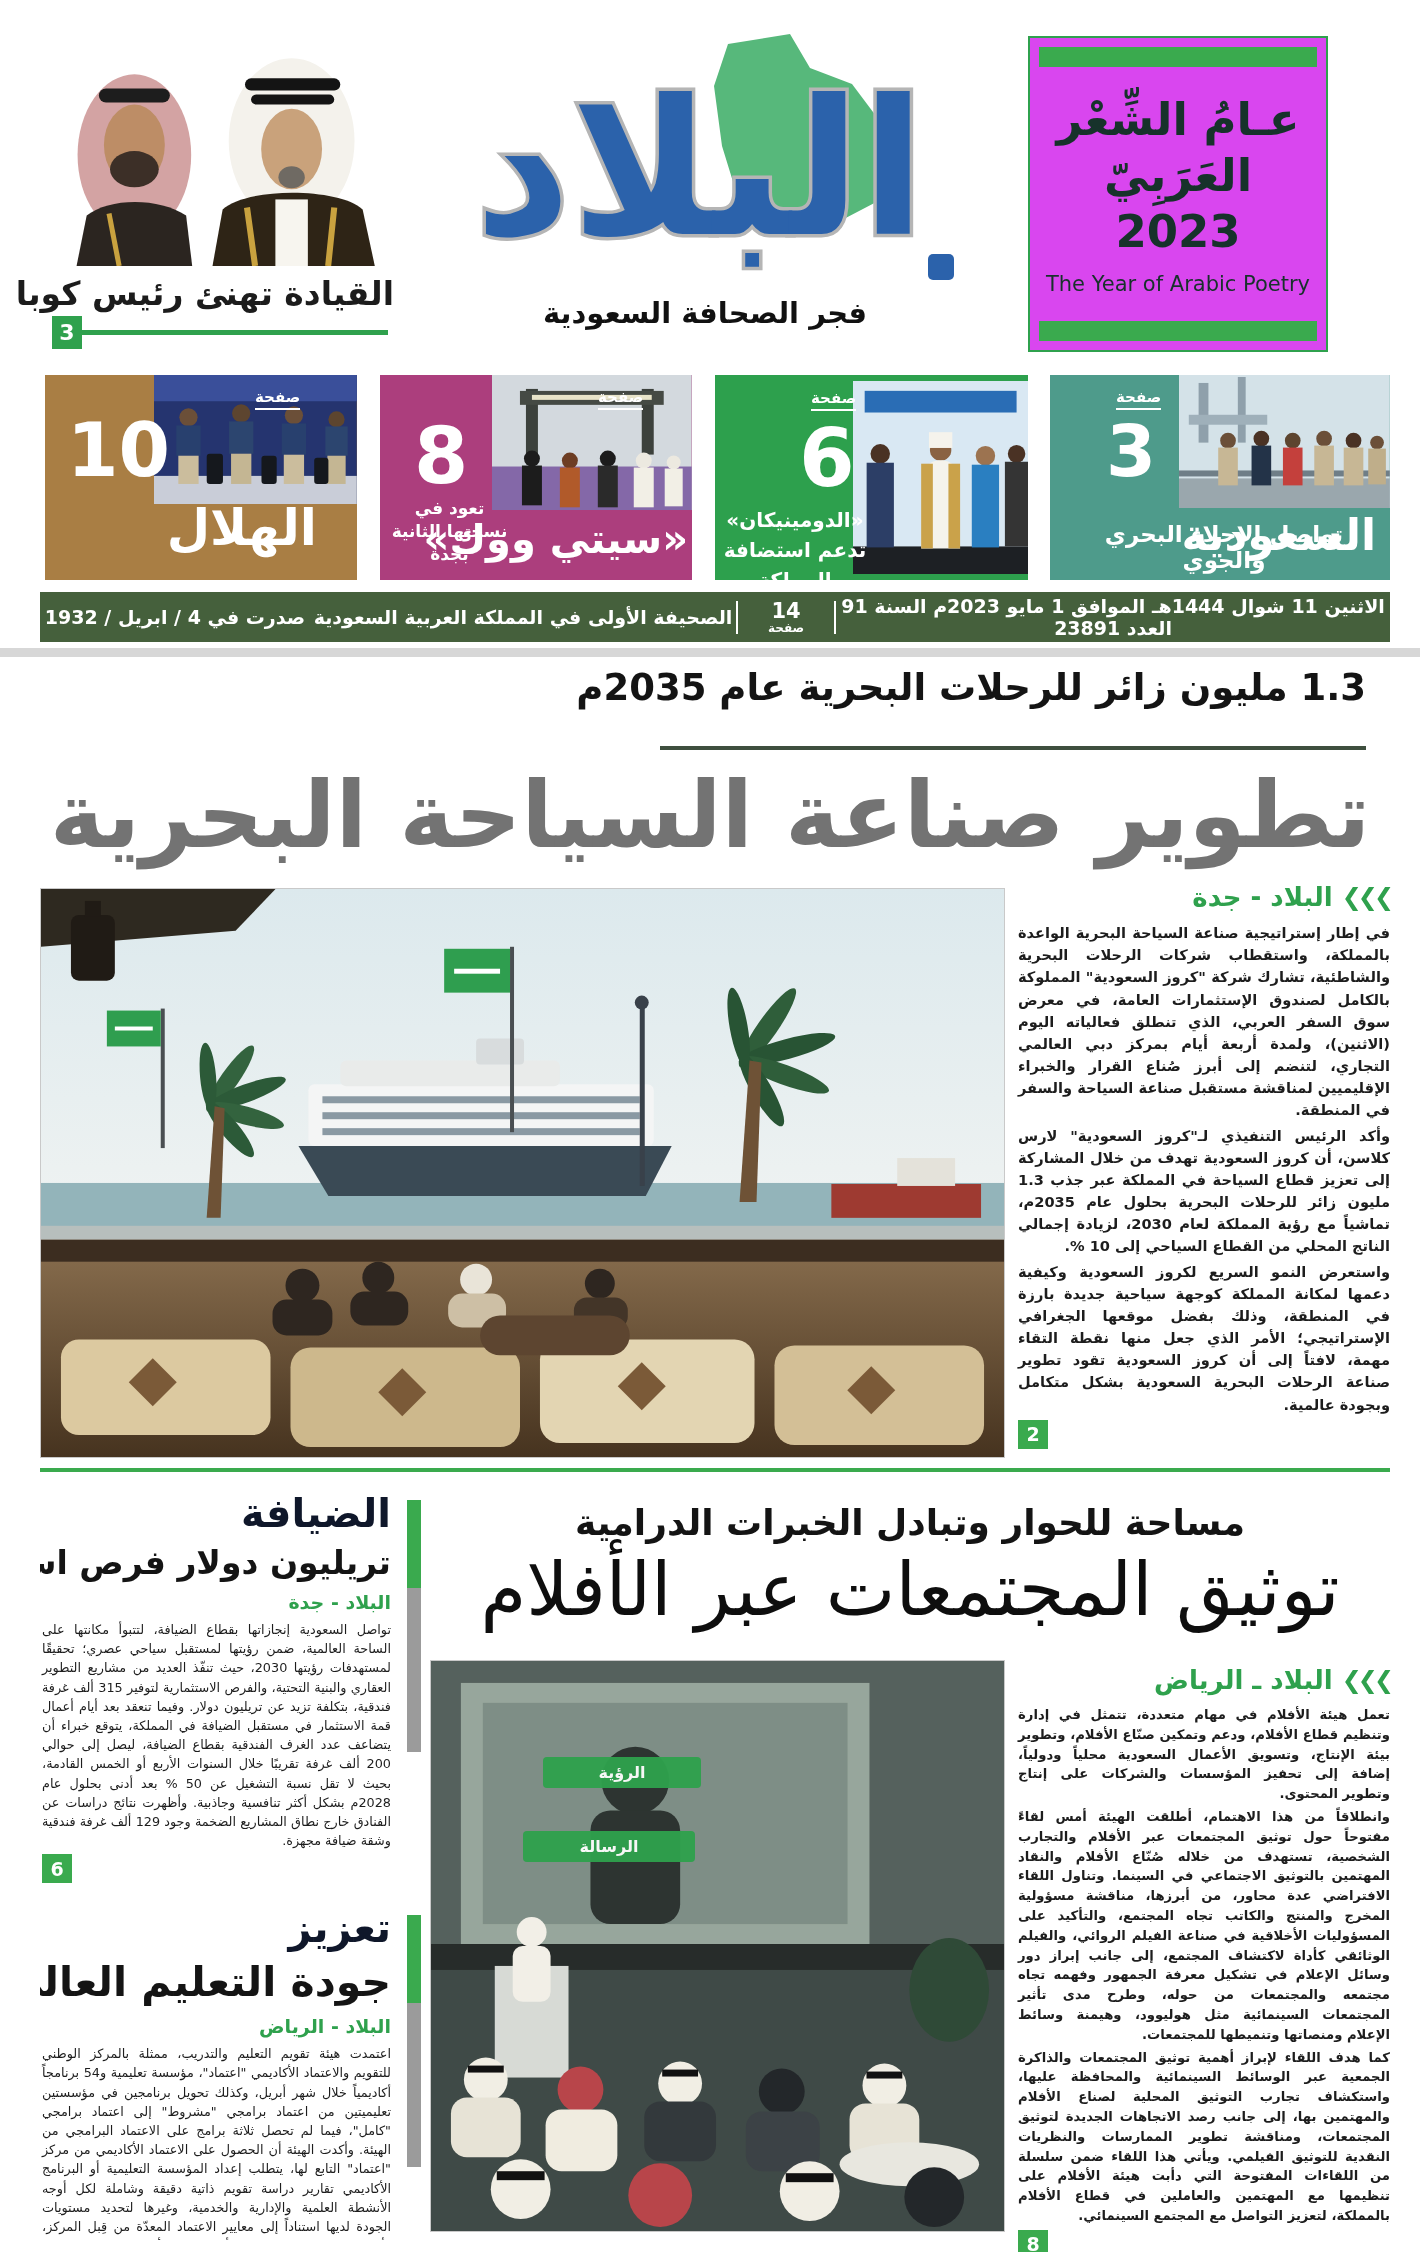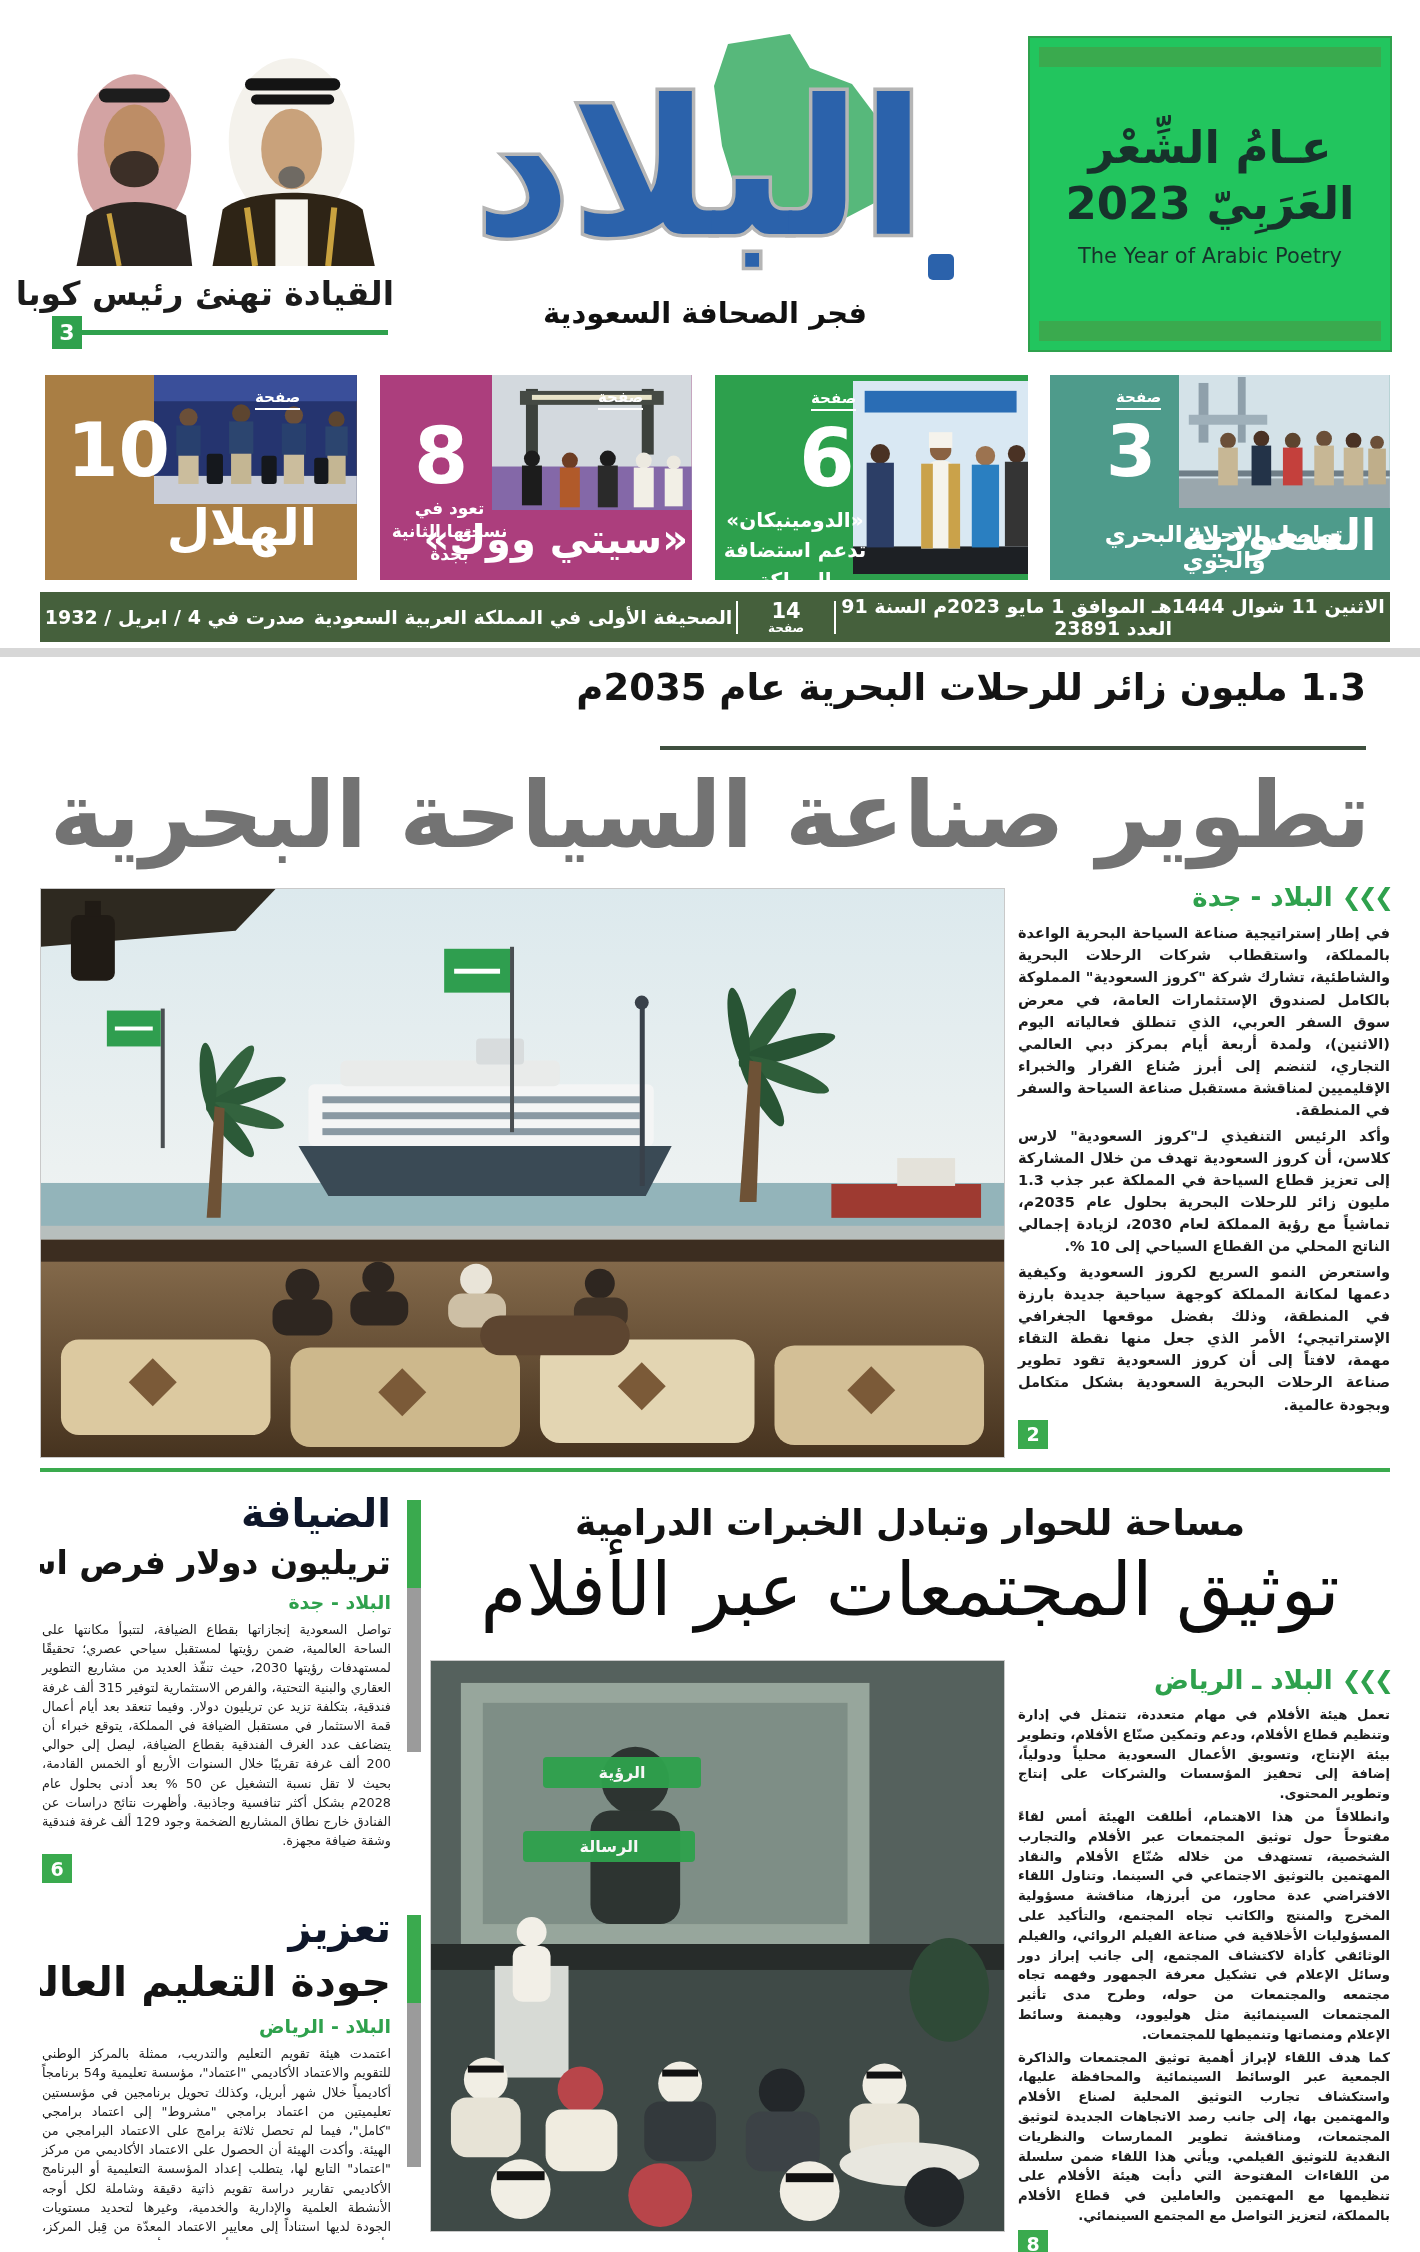--- a/index.html
+++ b/index.html
@@ -12,21 +12,21 @@
   
   .leaders{left:38px;top:36px;width:350px;height:230px}
   .lead-head{left:22px;top:274px;width:372px;text-align:center;font-size:33px;font-weight:bold;color:#1c1c1c;white-space:nowrap}
   .l-badge{left:52px;top:316px;width:30px;height:33px;background:#2fa14d;color:#fff;font-size:22px;font-weight:bold;
            display:flex;align-items:center;justify-content:center}
   .l-rule{left:80px;top:330px;width:308px;height:5px;background:#2fa14d}
 
   .logo-wrap{left:428px;top:26px;width:545px;height:266px}
   .tagline{left:470px;top:296px;width:470px;text-align:center;font-size:29px;font-weight:bold;color:#111;letter-spacing:.5px}
 
-  .poetry{left:1028px;top:36px;width:364px;height:316px;border:2px solid #2fa14d;background:#22c55e;padding:9px;
+  .poetry{left:1028px;top:36px;width:300px;height:316px;border:2px solid #2fa14d;background:#d946ef;padding:9px;
           display:flex;flex-direction:column}
   .p-bar{height:20px;background:#3aaa4e}
   .p-mid{flex:1;display:flex;flex-direction:column;align-items:center;justify-content:center;text-align:center;color:#17322b}
   .p-l1,.p-l2{font-size:45px;font-weight:bold;line-height:1.25}
   .p-l3{font-size:21px;font-weight:normal;margin-top:12px;direction:ltr}
 
   
   .pbox{position:absolute;top:375px;height:205px;color:#fff;font-weight:bold;overflow:hidden}
   .pbox .plabel{position:absolute;font-size:15px;border-bottom:2px solid #fff;padding-bottom:2px}
   .pbox .pnum{position:absolute;line-height:1}

